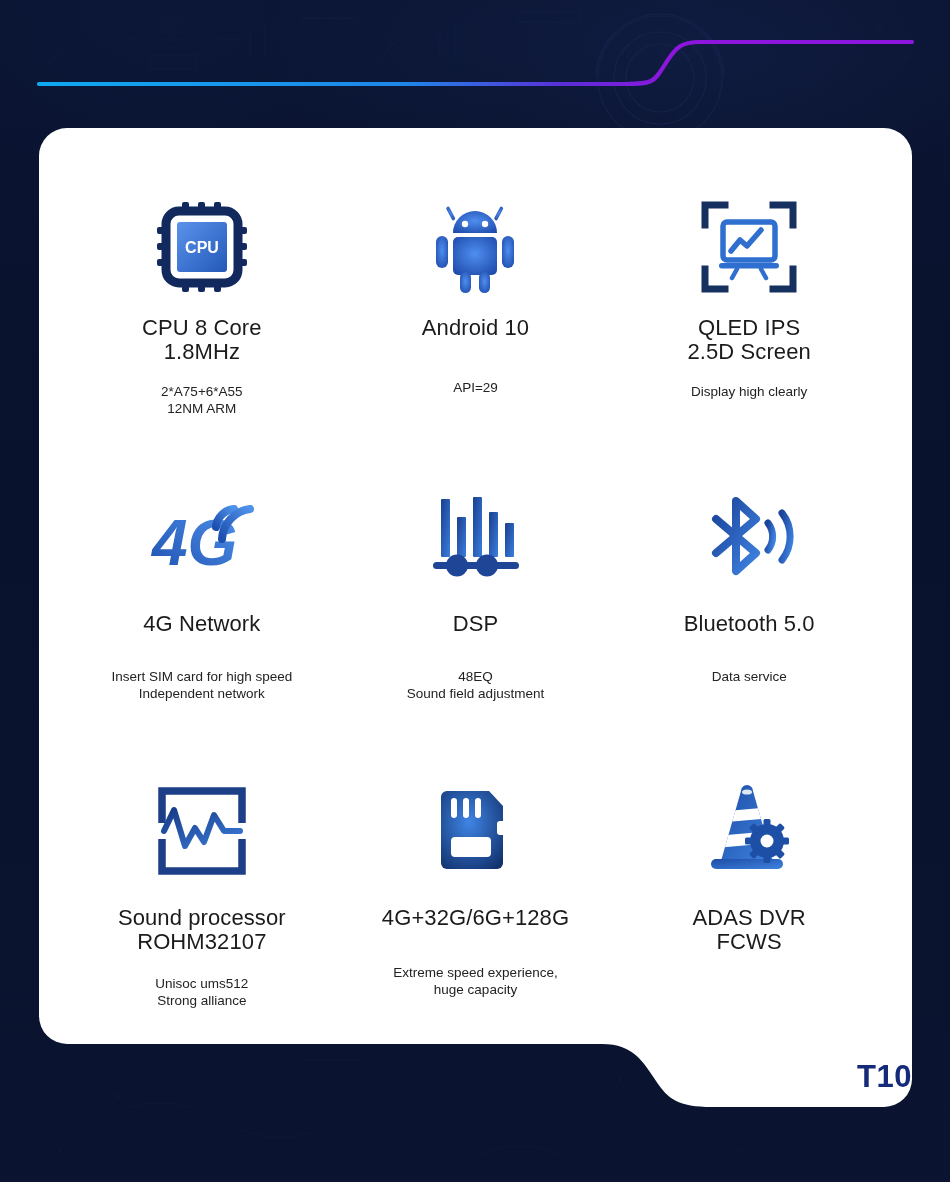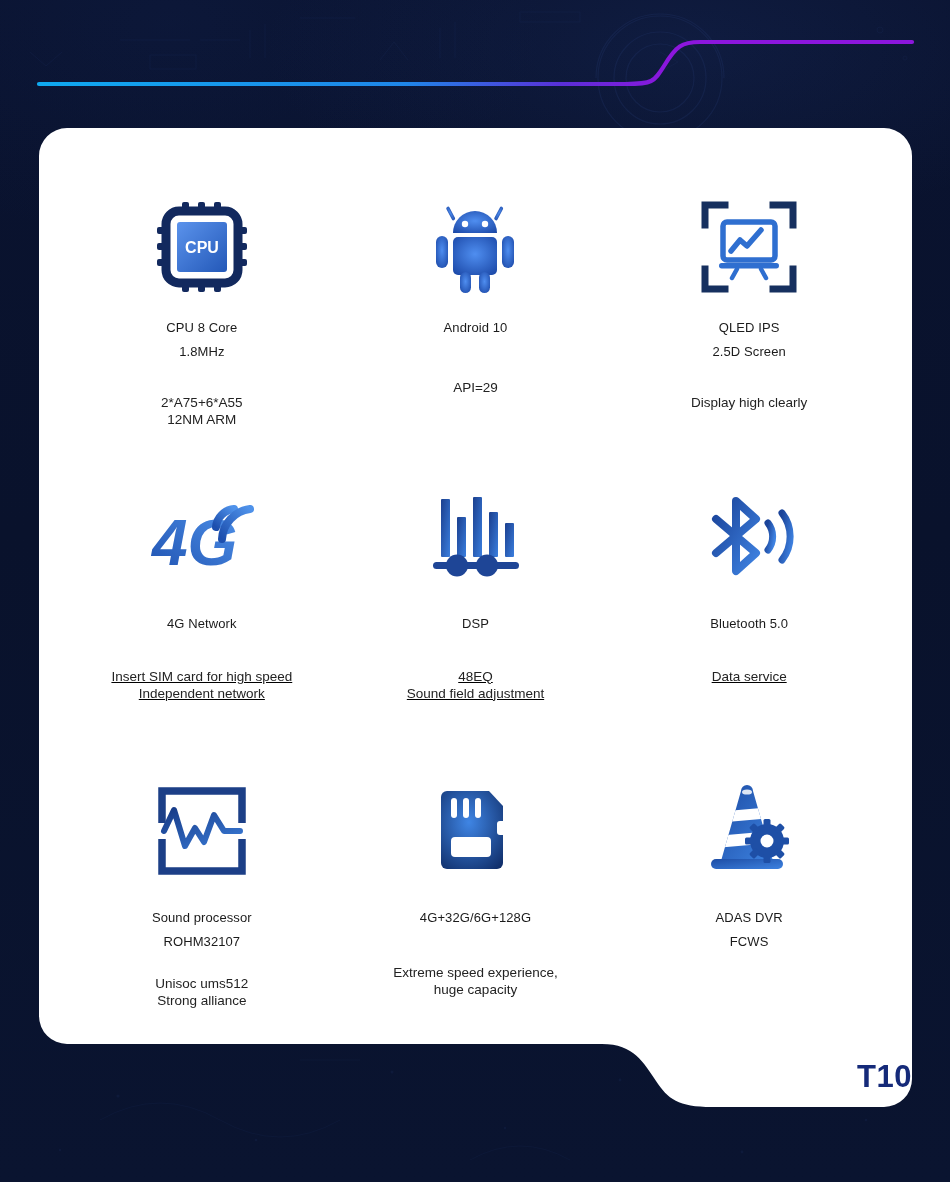--- a/index.html
+++ b/index.html
@@ -50,37 +50,37 @@
 
   .icon-box {
     height:118px;
     display:flex; align-items:center; justify-content:center;
     margin-bottom:10px;
   }
   .icon-box svg { display:block; }
 
   .titles { text-align:center; }
   .title {
-    font-size:13px;
+    font-size:22px;
     color:#1b1b1b;
     line-height:23.5px;
     letter-spacing:.1px;
     white-space:nowrap;
   }
   .subs { text-align:center; }
   .sub {
     font-size:13.5px;
     color:#232323;
     line-height:17px;
     white-space:nowrap;
   }
 
   
-  .row1 .subs { margin-top:31px; }
-  .row2 .subs { margin-top:32px;text-decoration:underline; }
+  .row1 .subs { margin-top:20px; }
+  .row2 .subs { margin-top:32px; }
   .row3 .subs { margin-top:22px; }
   .row2 .icon-box { margin-bottom:14px; }
   .row3 .icon-box { margin-bottom:16px; }
 
   
   .model {
     position:absolute;
     left:680px; top:1048px;
     width:232px; height:58px;
     display:flex; align-items:center; justify-content:flex-end;

